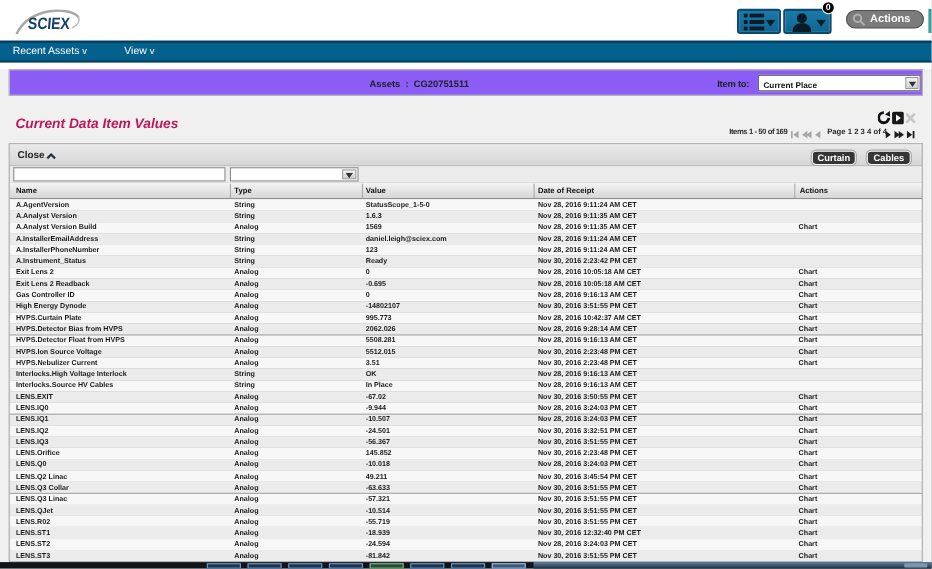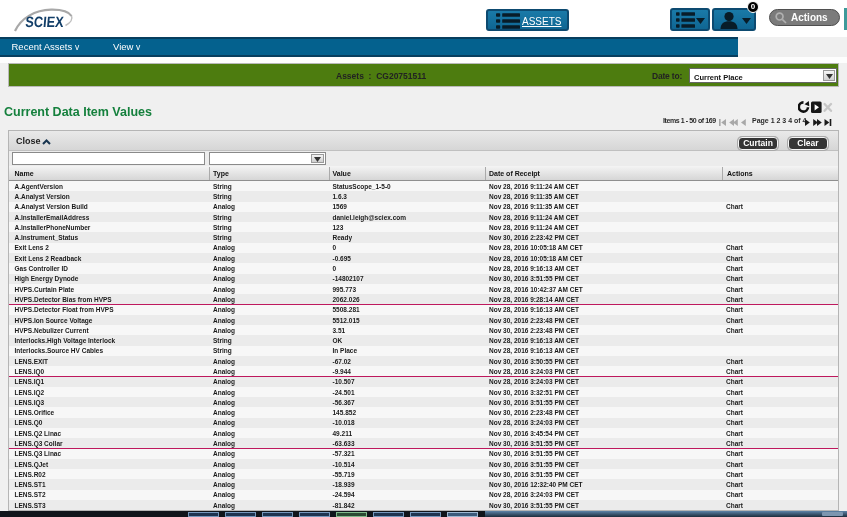--- a/index.html
+++ b/index.html
@@ -1,27 +1,27 @@
 <!DOCTYPE html>
 <html><head><meta charset="utf-8">
 <style>
 *{margin:0;padding:0;box-sizing:border-box}
 html,body{width:847px;height:517px;overflow:hidden}
 body{font-family:"Liberation Sans",sans-serif;background:#f0f0f0;position:relative}
 #top{position:absolute;left:0;top:0;width:847px;height:37px;background:#fff}
-#nav{position:absolute;left:0;top:37px;width:738px;height:20px;background:#04618e;border-top:2px solid #073e5e;border-bottom:2px solid #073e5e}
+#nav{position:absolute;left:0;top:37px;width:847px;height:20px;background:#04618e;border-top:2px solid #073e5e;border-bottom:2px solid #073e5e}
 #nav .it{position:absolute;top:1.5px;color:#fff;font-size:9.5px}
 #gap{position:absolute;left:0;top:57px;width:847px;height:6px;background:#fdfdfd}
-#abar{position:absolute;left:8px;top:63px;width:831px;height:24px;background:#4d7c0f;border:1px solid #b9b9b9}
+#abar{position:absolute;left:8px;top:63px;width:831px;height:24px;background:#8b5cf6;border:1px solid #b9b9b9}
 .btn{position:absolute;background:linear-gradient(#1a7aa8,#0f6693);border:2px solid #0d4a70;border-radius:3px;color:#fff}
-#title{position:absolute;left:4px;top:104.5px;font-size:12.5px;font-weight:bold;color:#15803d}
+#title{position:absolute;left:14px;top:104.5px;font-size:12.5px;font-weight:bold;font-style:italic;color:#be185d}
 #pager{position:absolute;left:0;top:0;width:847px;height:0;font-size:7.5px;font-weight:bold;color:#2a2a2a}
 #pager span{position:absolute;top:117px;white-space:nowrap}
 #pager svg{position:absolute;top:118.5px}
-#panel{position:absolute;left:8px;top:130px;width:831px;height:381px;background:#be185d;border:1px solid #b5b5b5}
+#panel{position:absolute;left:8px;top:130px;width:831px;height:381px;background:#a3a3a3;border:1px solid #b5b5b5}
 #closebar{position:absolute;left:0;top:0;width:829px;height:20px;background:linear-gradient(#e9e9e9,#d6d6d6);border-bottom:1px solid #c0c0c0}
 #closebar .t{position:absolute;left:7px;top:5px;font-size:9px;font-weight:bold;color:#222}
 .gbtn{position:absolute;top:6px;height:13px;background:#353535;border:1.5px solid #f5f5f5;box-shadow:0 0 0 1px #a8a8a8;border-radius:4px;color:#fff;font-size:8.5px;font-weight:bold;text-align:center;line-height:10px}
 #frow{position:absolute;left:0;top:20px;width:829px;height:15px;background:#ececec}
 #fin1{position:absolute;left:3px;top:1px;width:193px;height:13px;background:#fff;border:1px solid #8a8a8a}
 #fsel{position:absolute;left:200px;top:1px;width:117px;height:13px;background:#fff;border:1px solid #8a8a8a}
 #fsel .arr{position:absolute;right:1px;top:1px;width:13px;height:9px;background:linear-gradient(#f4f4f4,#cfcfcf);border:1px solid #9a9a9a}
 #thead{position:absolute;left:0;top:35px;width:829px;height:15px;background:linear-gradient(#f4f4f4,#d6d6d6);border-bottom:1px solid #8f8f8f;font-size:7px;font-weight:bold;color:#111}
 #thead span{position:absolute;top:3.5px}
 #thead .d{position:absolute;top:1px;width:1px;height:13px;background:#aaa}
@@ -35,33 +35,20 @@
 </style></head>
 <body>
 
 <div id="top">
   <svg width="70" height="30" style="position:absolute;left:12px;top:5px" viewBox="0 0 70 30">
     <path d="M3,26 C9,13 23,5 39,4.7 C49,4.5 57,7 59.5,11" fill="none" stroke="#a8a8a8" stroke-width="2.2"></path>
     <path d="M59.5,11 C61,14 58.5,17.8 53.5,20.5" fill="none" stroke="#bdbdbd" stroke-width="1.5"></path>
     <text x="15" y="21.8" font-size="15" font-weight="bold" fill="#123e68" transform="skewX(-5)" textLength="38" lengthAdjust="spacingAndGlyphs" style="font-family:'Liberation Sans',sans-serif">SCIEX</text>
   </svg>
 
-  <div class="btn" style="left:486px;top:9px;width:83px;height:22px">
-    <svg width="24" height="16" viewBox="0 0 24 16" style="position:absolute;left:8px;top:2px">
-      <g fill="#081c28">
-        <rect x="0" y="0.2" width="4.2" height="3.6" rx="0.8"></rect>
-          <rect x="6.2" y="0.2" width="17.8" height="3.6" rx="0.6"></rect>
-        <rect x="0" y="6.2" width="4.2" height="3.6" rx="0.8"></rect>
-          <rect x="6.2" y="6.2" width="17.8" height="3.6" rx="0.6"></rect>
-        <rect x="0" y="12.2" width="4.2" height="3.6" rx="0.8"></rect>
-          <rect x="6.2" y="12.2" width="17.8" height="3.6" rx="0.6"></rect>
-      </g>
-    </svg>
-    <span style="position:absolute;left:34px;top:5px;font-size:10px;text-decoration:underline">ASSETS</span>
-  </div>
 
 
   <div class="btn" style="left:670px;top:8px;width:40px;height:23px">
     <svg width="19" height="16" viewBox="0 0 19 16" style="position:absolute;left:4px;top:2px">
       <g fill="#081c28">
         <rect x="0" y="0.2" width="3.6" height="3.6" rx="0.7"></rect>
           <rect x="5.4" y="0.2" width="13.6" height="3.6" rx="0.5"></rect>
         <rect x="0" y="6.2" width="3.6" height="3.6" rx="0.7"></rect>
           <rect x="5.4" y="6.2" width="13.6" height="3.6" rx="0.5"></rect>
         <rect x="0" y="12.2" width="3.6" height="3.6" rx="0.7"></rect>
@@ -95,21 +82,21 @@
 </div>
 
 <div id="nav">
   <div class="it" style="left:11.5px">Recent Assets <span style="font-size:8.5px;letter-spacing:0">v</span></div>
   <div class="it" style="left:113px">View <span style="font-size:8.5px">v</span></div>
 </div>
 <div id="gap"></div>
 
 <div id="abar">
   <span style="position:absolute;left:327px;top:7px;font-size:8.5px;font-weight:bold;color:#222">Assets&nbsp;&nbsp;:&nbsp;&nbsp;CG20751511</span>
-  <span style="position:absolute;left:643px;top:7px;font-size:8.5px;font-weight:bold;letter-spacing:-0.2px;color:#222">Date to:</span>
+  <span style="position:absolute;left:643px;top:7px;font-size:8.5px;font-weight:bold;letter-spacing:-0.2px;color:#222">Item to:</span>
   <div style="position:absolute;left:680px;top:4px;width:148px;height:15px;background:#fff;border:1px solid #666">
     <span style="position:absolute;left:4px;top:3.5px;font-size:7.5px;font-weight:bold;color:#111">Current Place</span>
     <div style="position:absolute;right:1px;top:1px;width:12px;height:11px;border:1px solid #999;background:linear-gradient(#f6f6f6,#d0d0d0)">
       <svg width="7" height="5" viewBox="0 0 7 5" style="position:absolute;left:2px;top:3px">
           <path d="M0,0 L7,0 L3.5,5 Z" fill="#333"></path>
         </svg>
     </div>
   </div>
 </div>
 
@@ -151,21 +138,21 @@
   </svg>
 </div>
 
 <div id="panel">
   <div id="closebar">
     <span class="t">Close</span>
       <svg width="9" height="6" viewBox="0 0 9 6" style="position:absolute;left:33px;top:8px">
         <path d="M1,5 L4.5,1.5 L8,5" fill="none" stroke="#17344f" stroke-width="2"></path>
       </svg>
     <div class="gbtn" style="left:729px;width:40px">Curtain</div>
-    <div class="gbtn" style="left:779px;width:40px">Clear</div>
+    <div class="gbtn" style="left:779px;width:40px">Cables</div>
   </div>
   <div id="frow">
     <div id="fin1"></div>
     <div id="fsel">
         <div class="arr">
           <svg width="7" height="5" viewBox="0 0 7 5" style="position:absolute;left:2px;top:2px">
             <path d="M0,0 L7,0 L3.5,5 Z" fill="#333"></path>
           </svg>
         </div>
       </div>

